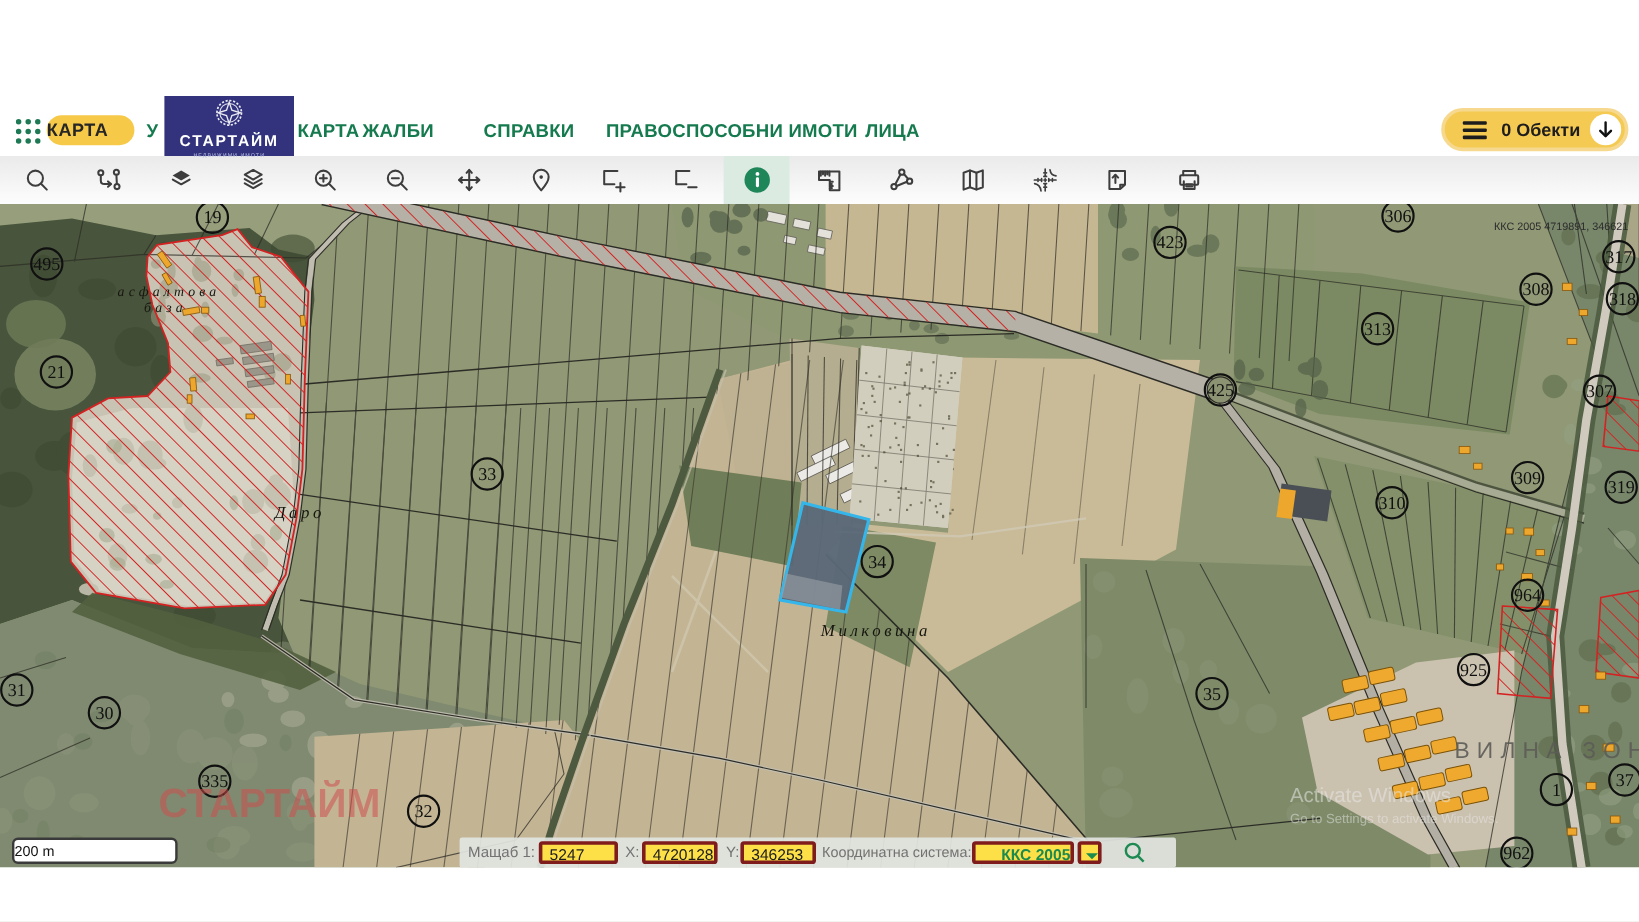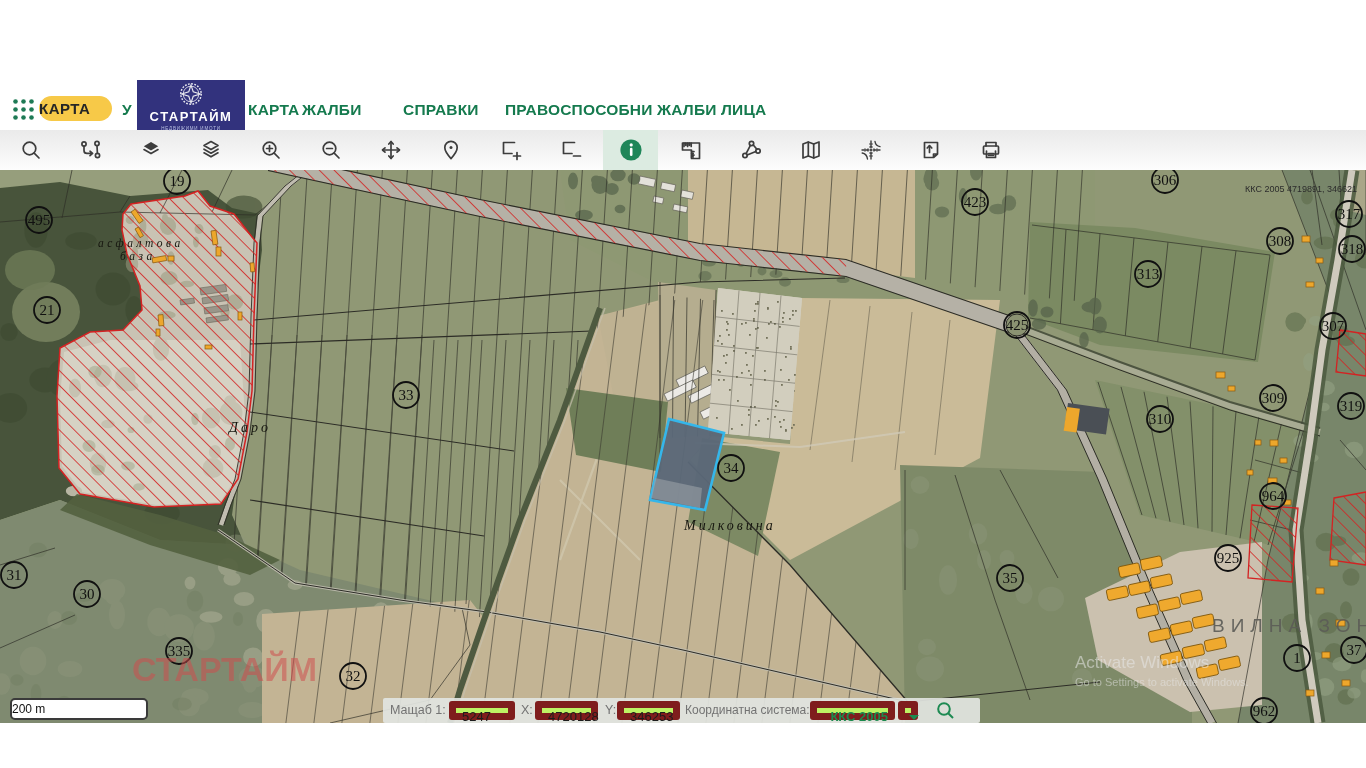--- a/index.html
+++ b/index.html
@@ -14,21 +14,21 @@
 #opill .bar{position:absolute;left:15px;width:20px;height:3px;background:#1d1d1d;border-radius:1px}
 #opill .txt{position:absolute;left:47px;top:7px;font-size:15px;font-weight:bold;color:#1d1d1d}
 #opill .circ{position:absolute;right:3px;top:2px;width:26px;height:26px;background:#fff;border-radius:50%}
 #toolbar{position:absolute;left:0;top:130px;width:1366px;height:40px;background:linear-gradient(#eaeaea,#fdfdfd)}
 .ti{position:absolute;top:8px}
 .tact{position:absolute;left:603px;top:0;width:55px;height:40px;background:#dcebe1}
 #scalebar{position:absolute;left:10px;top:698px;width:138px;height:22px;background:#fff;border:2px solid #3a3a3a;border-radius:5px;
  font-size:12px;color:#111;text-align:left;line-height:18px;z-index:6}
 #coordbar{position:absolute;left:383px;top:698px;width:597px;height:25px;background:rgba(226,229,225,0.92);border-radius:2px;z-index:6}
 .cl{position:absolute;top:5px;font-size:12.5px;color:#737373;white-space:nowrap}
-.ci{position:absolute;top:3px;height:19px;background:#bef264;border:7px solid #7f1d1d;border-radius:3px;font-size:13px;color:#1c1c1c;padding:1px 0 0 6px}
+.ci{position:absolute;top:3px;height:19px;background:#fde047;border:3px solid #7f1d1d;border-radius:3px;font-size:13px;color:#1c1c1c;padding:1px 0 0 6px}
 #wbot{position:absolute;left:0;top:723px;width:1366px;height:45px;background:#fff;z-index:4}
 #wtop{position:absolute;left:0;top:0;width:1366px;height:84px;background:#fff;z-index:4}
 </style></head><body>
 <div id="stage">
 <svg id="map" width="1366" height="553" viewBox="0 170 1366 553" style="position:absolute;left:0;top:170px">
       <defs>
 <pattern id="rh" width="10.5" height="10.5" patternUnits="userSpaceOnUse" patternTransform="rotate(-45)">
  <line x1="0" y1="0" x2="0" y2="10.5" stroke="#d42222" stroke-width="1.6"></line>
 </pattern>
 </defs>
@@ -750,30 +750,40 @@
           <circle cx="2.5" cy="18.5" r="2.3"></circle>
           <circle cx="10.5" cy="18.5" r="2.3"></circle>
           <circle cx="18.5" cy="18.5" r="2.3"></circle>
         </g>
       </svg>
  <div id="karta">КАРТА</div>
  <div class="mitem" style="left:122px">У</div>
  <div class="mitem" style="left:248px">КАРТА</div>
  <div class="mitem" style="left:302px">ЖАЛБИ</div>
  <div class="mitem" style="left:403px">СПРАВКИ</div>
- <div class="mitem" style="left:505px">ПРАВОСПОСОБНИ ЖАЛБИ</div>
+ <div class="mitem" style="left:505px">ПРАВОСПОСОБНИ ИМОТИ</div>
  <div class="mitem" style="left:721px">ЛИЦА</div>
  <div id="logo">
   <svg width="24" height="24" viewBox="0 0 27 27" style="margin-top:2px">
    <circle cx="13.5" cy="13.5" r="11.5" fill="none" stroke="#e8e8f0" stroke-width="1.6" stroke-dasharray="2 1.6"></circle>
    <circle cx="13.5" cy="13.5" r="8.8" fill="none" stroke="#dcdce8" stroke-width="1"></circle>
    <path d="M13.5,3.5 L16,11 L24,13.5 L16,16 L13.5,23.5 L11,16 L3,13.5 L11,11 Z" fill="none" stroke="#e8e8f0" stroke-width="1.3"></path>
   </svg>
   <div class="lt">СТАРТАЙМ</div>
   <div class="ls">НЕДВИЖИМИ ИМОТИ</div>
+ </div>
+ <div id="opill">
+  <div class="bar" style="top:8px"></div>
+        <div class="bar" style="top:14px"></div>
+        <div class="bar" style="top:20px"></div>
+  <div class="txt">0 Обекти</div>
+  <div class="circ"><svg width="26" height="26" viewBox="0 0 26 26" fill="none" stroke="#111" stroke-width="2" stroke-linecap="round" stroke-linejoin="round">
+            <line x1="13" y1="7" x2="13" y2="18"></line>
+            <path d="M8.5,14 L13,18.5 L17.5,14"></path>
+          </svg></div>
  </div>
 </div>
 <div id="toolbar">
       <svg class="ti" style="left:19px" width="24" height="24" viewBox="0 0 24 24" fill="none" stroke="#3d3d3d" stroke-width="1.7" stroke-linecap="round" stroke-linejoin="round">
         <circle cx="10.5" cy="10.5" r="6.3"></circle>
         <line x1="15.2" y1="15.2" x2="20" y2="20"></line>
       </svg>
       <svg class="ti" style="left:79px" width="24" height="24" viewBox="0 0 24 24" fill="none" stroke="#3d3d3d" stroke-width="1.7" stroke-linecap="round" stroke-linejoin="round">
         <circle cx="5" cy="6" r="2.1"></circle>
         <circle cx="18" cy="5.5" r="2.1"></circle>

